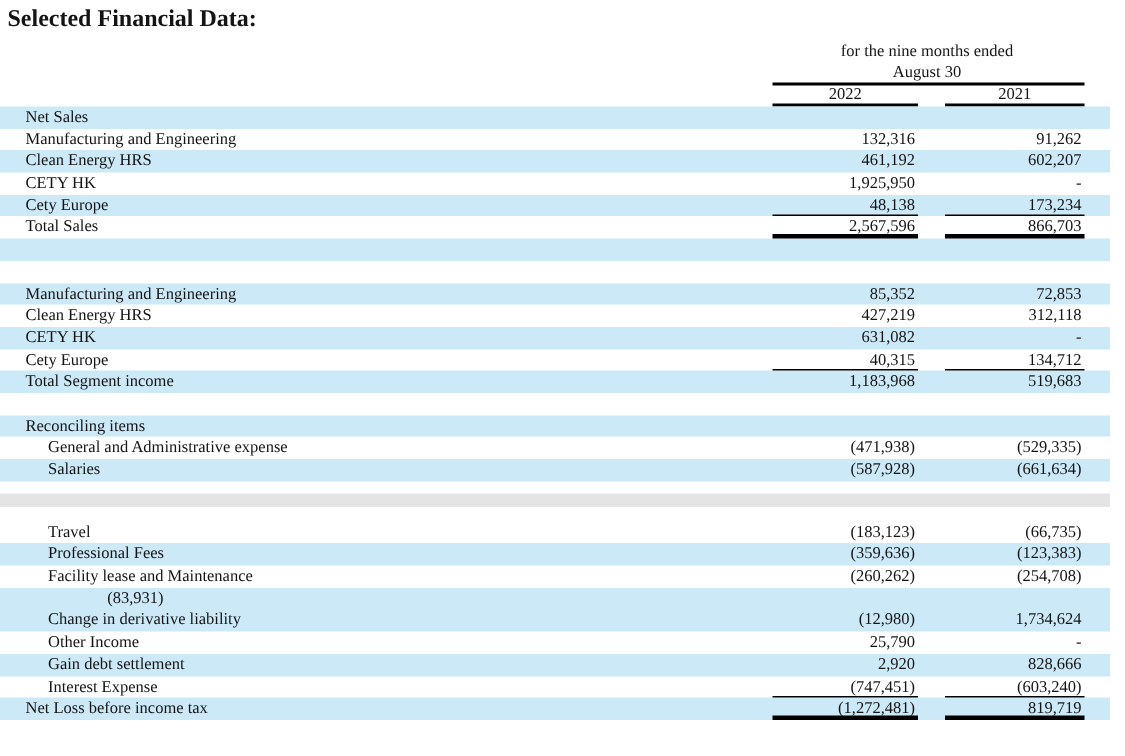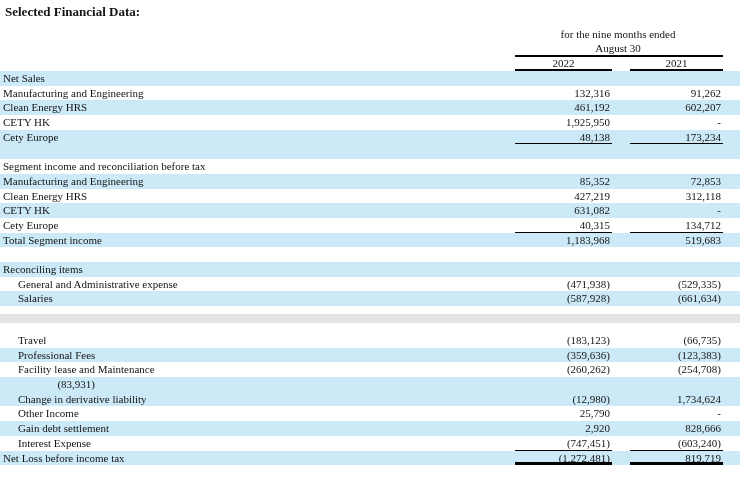--- a/index.html
+++ b/index.html
@@ -7,36 +7,36 @@
     width: 750px; height: 504px;
     background: #ffffff;
     position: relative;
     overflow: hidden;
     font-family: "Liberation Serif", "DejaVu Serif", serif;
     color: #141414;
     font-size: 11px;
   }
   .doc-title {
     position: absolute; top: 4px; left: 5px;
-    font-size: 13px; font-weight: bold;
+    font-size: 16px; font-weight: bold;
   }
   .period-header {
     position: absolute; top: 28px; left: 498px; width: 240px;
     text-align: center; line-height: 13.5px;
   }
   .hrule { position: absolute; border-top: 2px solid #000; }
   .rule-period { top: 55px; left: 515px; width: 208px; }
   .year-label { position: absolute; top: 57px; text-align: center; }
   .y2022 { left: 515px; width: 97px; }
   .y2021 { left: 630px; width: 93px; }
   .rule-2022 { top: 69px; left: 515px; width: 97px; }
   .rule-2021 { top: 69px; left: 630px; width: 93px; }
 
   .tbody { position: absolute; top: 71px; left: 0; width: 740px; }
-  .row { display: flex; height: 14.7px; line-height: 14.7px; }
+  .row { display: flex; height: 14.7px; line-height: 14.7px; padding-left: 14px; }
   .shade-blue { background: #cce9f8; }
   .shade-gray { background: #e4e4e4; }
   .cell { box-sizing: border-box; height: 100%; white-space: nowrap; overflow: visible; }
   .label { flex: 1 1 auto; padding-left: 3px; }
   .indent .label { padding-left: 18px; }
   .val { text-align: right; padding-right: 2px; }
   .v2022 { width: 97px; }
   .colgap { width: 18px; }
   .v2021 { width: 93px; }
   .rpad { width: 17px; }
@@ -88,29 +88,35 @@
     <div class="cell val v2021">-</div>
     <div class="cell rpad"></div>
   </div>
     <div class="row shade-blue rule-single">
     <div class="cell label">Cety Europe</div>
     <div class="cell val v2022">48,138</div>
     <div class="cell colgap"></div>
     <div class="cell val v2021">173,234</div>
     <div class="cell rpad"></div>
   </div>
-    <div class="row shade-blue">
-    <div class="cell label"></div>
-    <div class="cell val v2022"></div>
-    <div class="cell colgap"></div>
-    <div class="cell val v2021"></div>
-    <div class="cell rpad"></div>
-  </div>
-    <div class="row">
-    <div class="cell label">Segment income and reconciliation before tax</div>
+    <div class="row rule-thick">
+    <div class="cell label">Total Sales</div>
+    <div class="cell val v2022">2,567,596</div>
+    <div class="cell colgap"></div>
+    <div class="cell val v2021">866,703</div>
+    <div class="cell rpad"></div>
+  </div>
+    <div class="row shade-blue">
+    <div class="cell label"></div>
+    <div class="cell val v2022"></div>
+    <div class="cell colgap"></div>
+    <div class="cell val v2021"></div>
+    <div class="cell rpad"></div>
+  </div>
+    <div class="row">
     <div class="cell val v2022"></div>
     <div class="cell colgap"></div>
     <div class="cell val v2021"></div>
     <div class="cell rpad"></div>
   </div>
     <div class="row shade-blue">
     <div class="cell label">Manufacturing and Engineering</div>
     <div class="cell val v2022">85,352</div>
     <div class="cell colgap"></div>
     <div class="cell val v2021">72,853</div>

